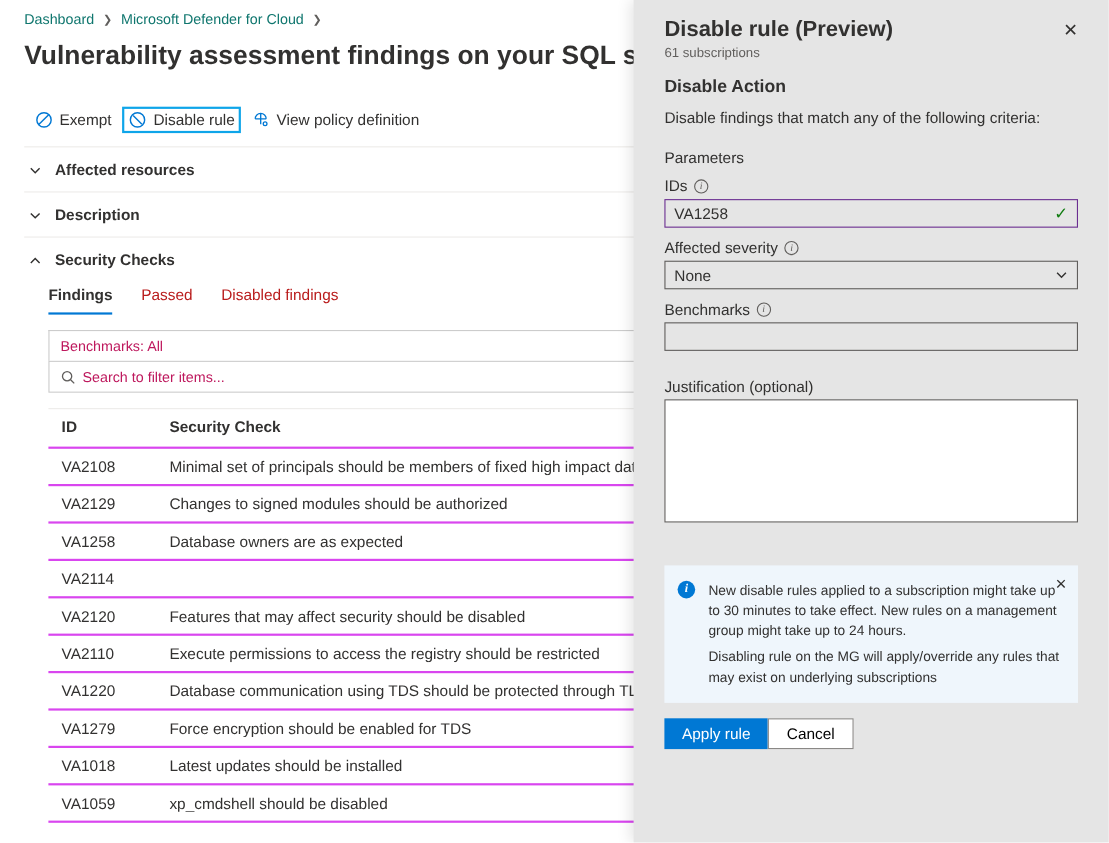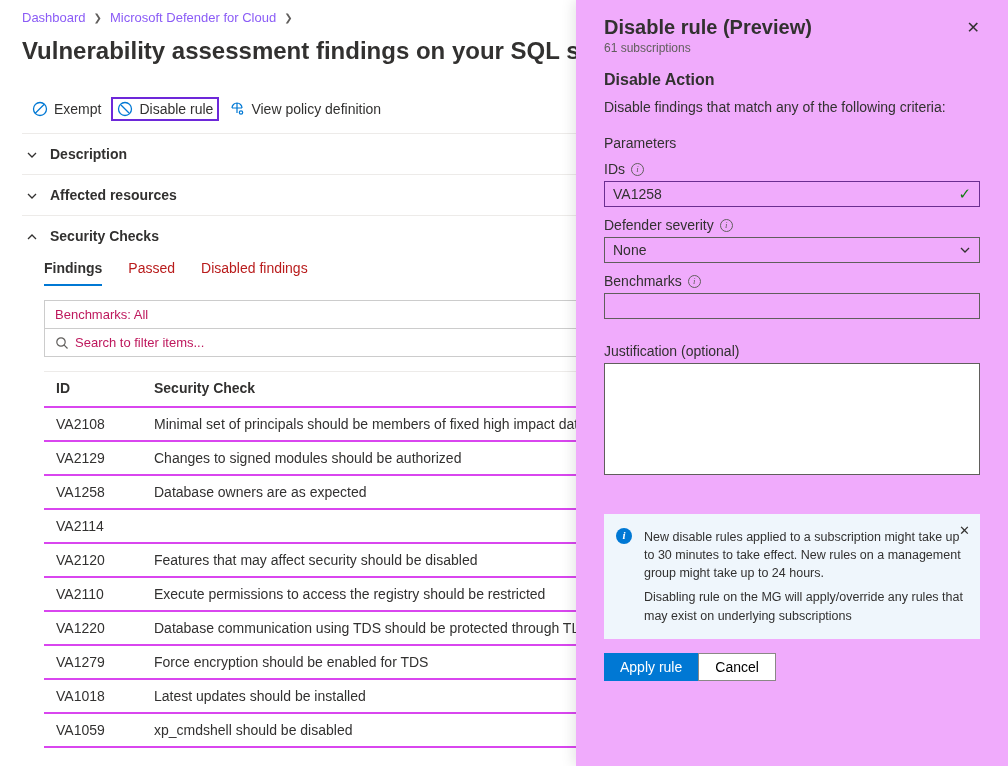--- a/index.html
+++ b/index.html
@@ -1,28 +1,28 @@
 <!DOCTYPE html>
 <html><head>
   <meta charset="utf-8">
   <style>
     * { box-sizing: border-box; }
     body { margin: 0; font-family: "Segoe UI", Arial, sans-serif; font-size: 14px; color: #323130; background: #fff; width: 1008px; height: 766px; overflow: hidden; position: relative; }
     
     
     .page { padding: 0 8px 0 22px; }
     .breadcrumb { display: flex; align-items: center; padding: 10px 0 8px; font-size: 13px; }
-    .breadcrumb a { color: #8b5cf6; text-decoration: none; }
+    .breadcrumb a { color: #0f766e; text-decoration: none; }
     .bc-sep { margin: 0 8px; color: #605e5c; font-size: 10px; }
     .page-title { font-size: 24px; font-weight: 600; margin: 4px 0 30px; }
     
     .toolbar { display: flex; align-items: center; gap: 0; padding-bottom: 10px; }
     .tool { display: flex; align-items: center; gap: 6px; padding: 6px 10px; cursor: pointer; font-size: 14px; color: #323130; }
     .tool .ic { width: 16px; height: 16px; display: inline-flex; align-items: center; justify-content: center; }
-    .highlight-box { border: 2px solid #6d28d9; padding: 2px 4px; }
+    .highlight-box { border: 2px solid #0ea5e9; padding: 2px 4px; }
     
     .section { border-top: 1px solid #edebe9; }
     .sec-head { display: flex; align-items: center; gap: 14px; padding: 12px 4px; font-weight: 600; font-size: 14px; cursor: pointer; }
     .chev { width: 10px; height: 10px; display: inline-block; }
     
     .tabs { display: flex; gap: 26px; margin: 4px 0 14px 22px; font-size: 14px; }
     .tab { padding-bottom: 8px; cursor: pointer; color: #b91c1c; }
     .tab.sel { font-weight: 600; border-bottom: 2px solid #0078d4; color: #323130; }
     
     .filterbox, .searchbox { border: 1px solid #ccc; padding: 6px 10px; margin: 0 0 0 22px; font-size: 13px; color: #be185d; display: flex; align-items: center; gap: 6px; }
@@ -32,21 +32,21 @@
     .table { margin-left: 22px; border-top: 1px solid #edebe9; }
     .thead, .trow { display: flex; border-bottom: 2px solid #d946ef; padding: 8px 12px; font-size: 14px; }
     .thead { font-weight: 600; padding: 8px 12px 10px; }
     .col-id { width: 98px; }
     .col-sc { flex: 1; white-space: nowrap; overflow: hidden; }
     
     .bottom-actions { display: flex; gap: 14px; margin: 22px 0 0 6px; }
     .btn-gray { background: #f3f2f1; border: none; padding: 8px 16px; font-size: 14px; color: #a19f9d; cursor: pointer; }
     
     
-    .panel { position: absolute; top: 0; right: 0; width: 432px; height: 766px; background: #f0abfc; box-shadow: -3px 0 12px rgba(0,0,0,0.1); padding: 10px 28px 20px; }
+    .panel { position: absolute; top: 0; right: 0; width: 432px; height: 766px; background: #e5e5e5; box-shadow: -3px 0 12px rgba(0,0,0,0.1); padding: 10px 28px 20px; }
     .panel h2 { font-size: 20px; font-weight: 600; margin: 6px 0 2px; display: flex; justify-content: space-between; align-items: center; }
     .close-x { font-size: 16px; font-weight: 400; cursor: pointer; }
     .panel-sub { font-size: 12px; color: #605e5c; margin-bottom: 16px; }
     .panel h3 { font-size: 16px; font-weight: 600; margin: 2px 0 10px; }
     .panel-desc { font-size: 14px; margin-bottom: 20px; }
     .lbl { font-size: 14px; margin: 10px 0 4px; display: flex; align-items: center; gap: 6px; }
     .lbl-group { font-size: 14px; margin-bottom: 6px; }
     .info-ic { width: 13px; height: 13px; border: 1px solid #605e5c; border-radius: 50%; font-size: 9px; display: inline-flex; align-items: center; justify-content: center; color: #605e5c; font-style: italic; font-family: serif; }
     .inp { width: 100%; height: 26px; border: 1px solid #605e5c; padding: 0 8px; font-size: 14px; position: relative; display: flex; align-items: center; }
     .inp.success { border-color: #6b2e91; }
@@ -109,32 +109,32 @@
     </div>
   </div>
 
   <div class="section">
       <div class="sec-head">
     <span class="chev">
           <svg width="12" height="12" viewBox="0 0 12 12">
             <path d="M2 4 L6 8 L10 4" fill="none" stroke="#323130" stroke-width="1.3"></path>
           </svg>
         </span>
-    <span>Description</span>
+    <span>Affected resources</span>
   </div>
     </div>
 
   <div class="section">
       <div class="sec-head">
     <span class="chev">
           <svg width="12" height="12" viewBox="0 0 12 12">
             <path d="M2 4 L6 8 L10 4" fill="none" stroke="#323130" stroke-width="1.3"></path>
           </svg>
         </span>
-    <span>Affected resources</span>
+    <span>Description</span>
   </div>
     </div>
 
   <div class="section">
     <div class="sec-head">
       <span class="chev">
           <svg width="12" height="12" viewBox="0 0 12 12">
             <path d="M2 8 L6 4 L10 8" fill="none" stroke="#323130" stroke-width="1.3"></path>
           </svg>
         </span>
@@ -227,21 +227,21 @@
   <div class="lbl">
       <span>IDs</span>
       <span class="info-ic">i</span>
     </div>
   <div class="inp success">
     <span>VA1258</span>
     <span class="check">✓</span>
   </div>
   
   <div class="lbl">
-      <span>Defender severity</span>
+      <span>Affected severity</span>
       <span class="info-ic">i</span>
     </div>
   <div class="inp sel">
     <span>None</span>
     <span>
         <svg width="12" height="12" viewBox="0 0 12 12">
           <path d="M2 4 L6 8 L10 4" fill="none" stroke="#323130" stroke-width="1.3"></path>
         </svg>
       </span>
   </div>

